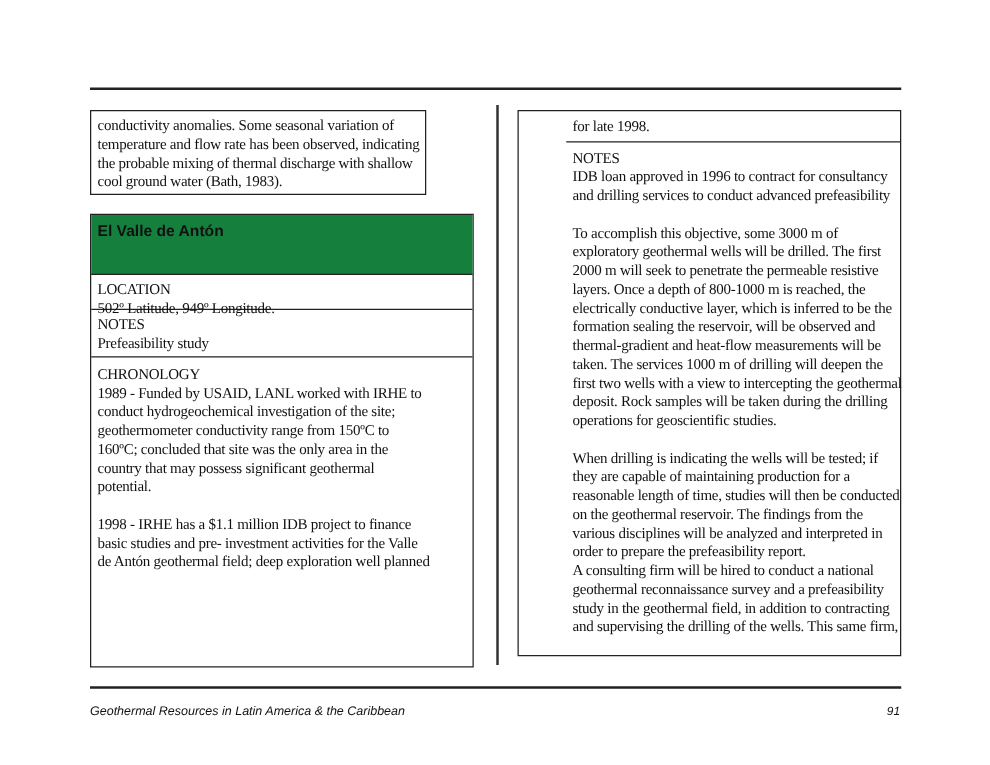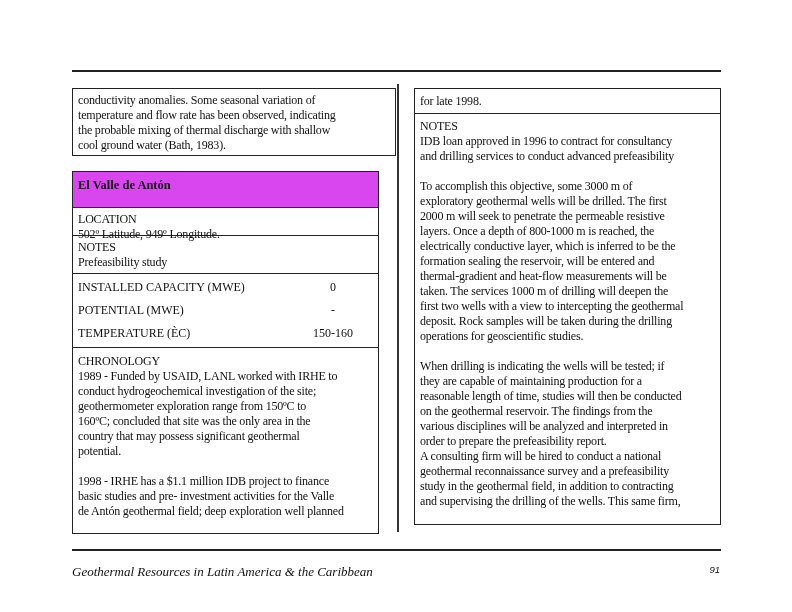--- a/index.html
+++ b/index.html
@@ -49,58 +49,58 @@
     .cell {
       padding: 2px 5px;
       box-sizing: border-box;
       border-bottom: 1.5px solid #222;
     }
     .cell:last-child { border-bottom: none; }
     .line { display: block; white-space: nowrap; letter-spacing: -0.2px; }
 
     
     #box-intro {
-      left: 72px; top: 88px; width: 324px; height: 68px;
+      left: 72px; top: 88px; width: 269px; height: 68px;
       padding: 4px 5px;
     }
     #box-site {
       left: 72px; top: 171px; width: 307px; height: 363px;
     }
     .site-header {
-      background: #d946ef;
-      height: 36px;
-      font-family: Liberation Serif, serif;
+      background: #15803d;
+      height: 48px;
+      font-family: Liberation Sans, sans-serif;
       font-weight: bold;
       font-size: 12.5px;
       padding: 6px 5px;
     }
     .cap-row {
       display: flex;
       justify-content: space-between;
       height: 23px;
       align-items: center;
     }
     .cap-row .val {
       width: 80px;
       text-align: center;
     }
     .cap-group { padding: 2px 5px 4px 5px; }
     .blank { display: block; height: 15px; }
 
     
     #box-right {
-      left: 414px; top: 88px; width: 307px; height: 437px;
+      left: 414px; top: 88px; width: 307px; height: 437px; padding-left: 38px;
     }
     .footer-title {
       position: absolute;
       left: 72px;
       top: 564px;
-      font-family: Liberation Serif, serif;
+      font-family: Liberation Sans, sans-serif;
       font-style: italic;
-      font-size: 13px;
+      font-size: 10px;
       color: #111;
     }
     .footer-page {
       position: absolute;
       right: 72px;
       top: 564px;
       font-family: "Liberation Sans", sans-serif;
       font-style: italic;
       font-size: 9.5px;
       color: #111;
@@ -125,40 +125,26 @@
   <div class="cell" style="height:28px; padding-top:4px;">
     <span class="line">LOCATION</span>
     <span class="line">502º Latitude, 949º Longitude.</span>
   </div>
 
   <div class="cell" style="height:38px; padding-top:4px;">
     <span class="line">NOTES</span>
     <span class="line">Prefeasibility study</span>
   </div>
 
-  <div class="cell cap-group" style="height:74px;">
-    <div class="cap-row">
-      <span>INSTALLED CAPACITY (MWE)</span>
-      <span class="val">0</span>
-    </div>
-    <div class="cap-row">
-      <span>POTENTIAL (MWE)</span>
-      <span class="val">-</span>
-    </div>
-    <div class="cap-row">
-      <span>TEMPERATURE (ÈC)</span>
-      <span class="val">150-160</span>
-    </div>
-  </div>
 
   <div class="cell" style="padding-top:6px;">
     <span class="line">CHRONOLOGY</span>
     <span class="line">1989 - Funded by USAID, LANL worked with IRHE to</span>
     <span class="line">conduct hydrogeochemical investigation of the site;</span>
-    <span class="line">geothermometer exploration range from 150ºC to</span>
+    <span class="line">geothermometer conductivity range from 150ºC to</span>
     <span class="line">160ºC; concluded that site was the only area in the</span>
     <span class="line">country that may possess significant geothermal</span>
     <span class="line">potential.</span>
     <span class="blank"></span>
     <span class="line">1998 - IRHE has a $1.1 million IDB project to finance</span>
     <span class="line">basic studies and pre- investment activities for the Valle</span>
     <span class="line">de Antón geothermal field; deep exploration well planned</span>
   </div>
 </div>
 
@@ -169,21 +155,21 @@
   <div class="cell" style="padding-top:5px;">
     <span class="line">NOTES</span>
     <span class="line">IDB loan approved in 1996 to contract for consultancy</span>
     <span class="line">and drilling services to conduct advanced prefeasibility</span>
     <span class="blank"></span>
     <span class="line">To accomplish this objective, some 3000 m of</span>
     <span class="line">exploratory geothermal wells will be drilled.  The first</span>
     <span class="line">2000 m will seek to penetrate the permeable resistive</span>
     <span class="line">layers. Once a depth of 800-1000 m is reached, the</span>
     <span class="line">electrically conductive layer, which is inferred to be the</span>
-    <span class="line">formation sealing the reservoir, will be entered and</span>
+    <span class="line">formation sealing the reservoir, will be observed and</span>
     <span class="line">thermal-gradient and heat-flow measurements will be</span>
     <span class="line">taken.  The services 1000 m of drilling will deepen the</span>
     <span class="line">first two wells with a view to intercepting the geothermal</span>
     <span class="line">deposit.  Rock samples will be taken during the drilling</span>
     <span class="line">operations for geoscientific studies.</span>
     <span class="blank"></span>
     <span class="line">When drilling is indicating the wells will be tested; if</span>
     <span class="line">they are capable of maintaining production for a</span>
     <span class="line">reasonable length of time, studies will then be conducted</span>
     <span class="line">on the geothermal reservoir.  The findings from the</span>

